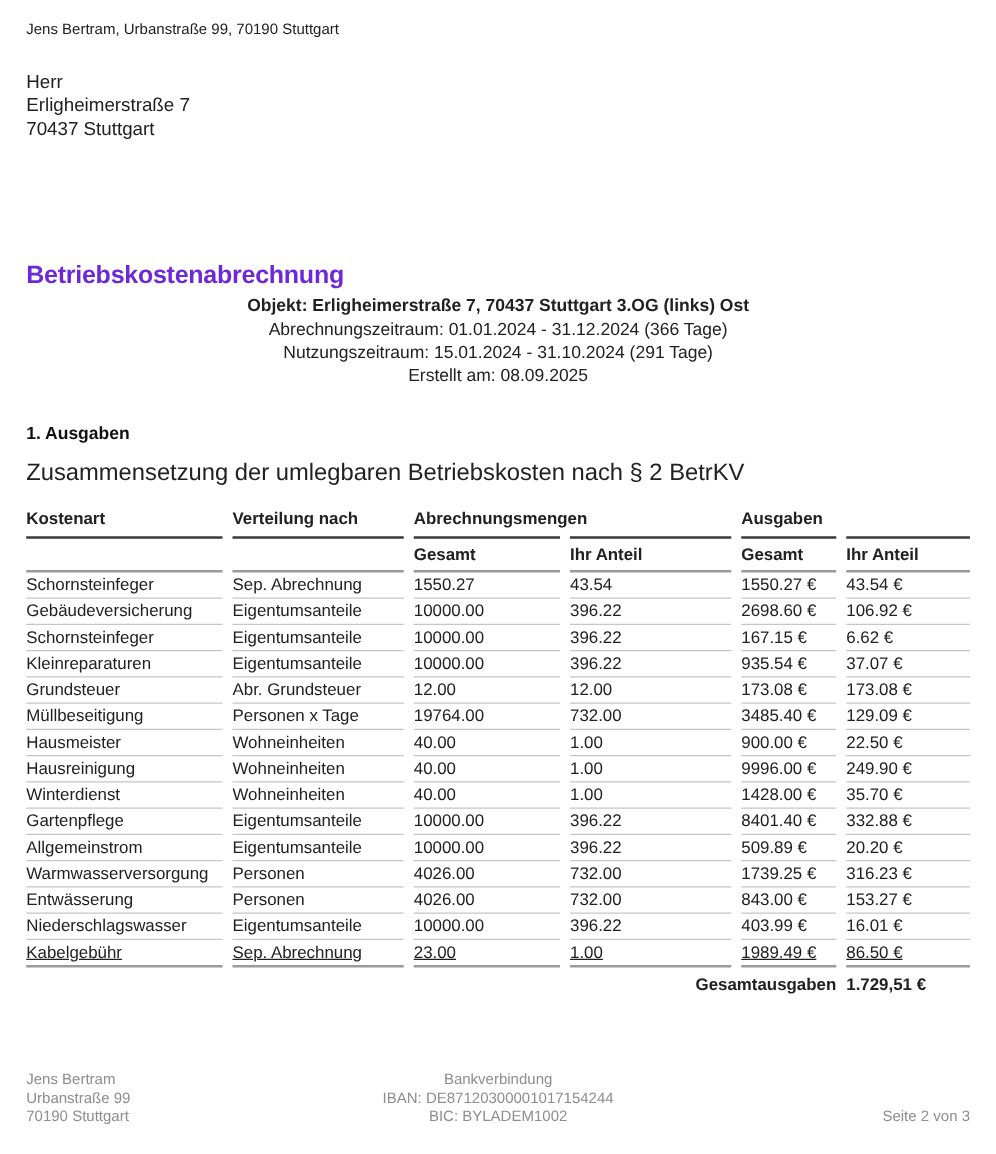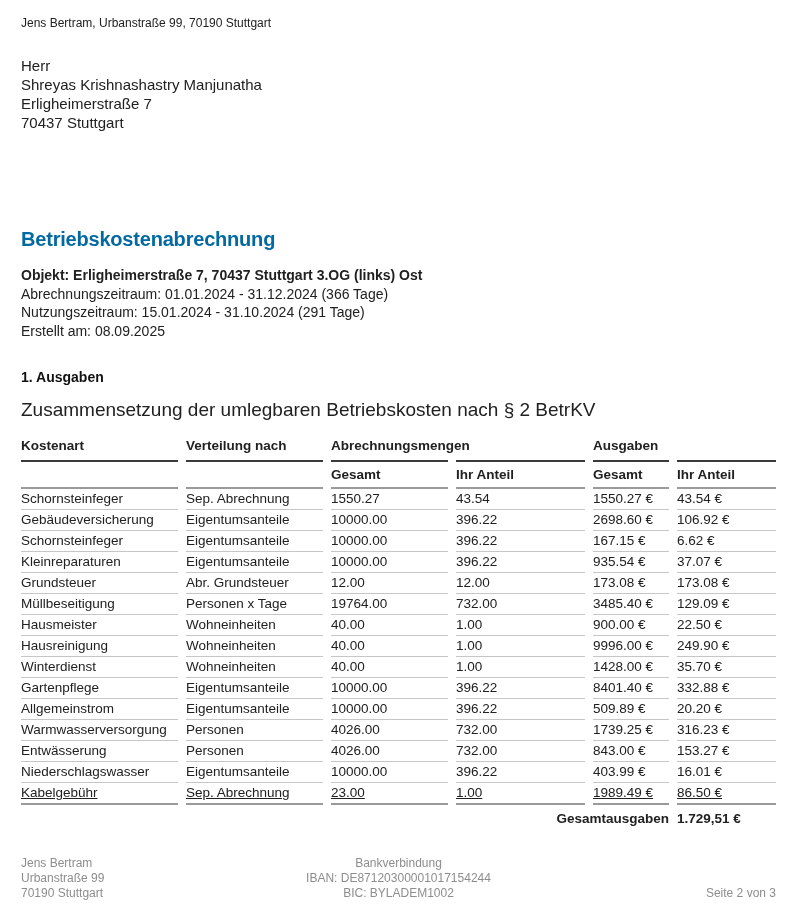--- a/index.html
+++ b/index.html
@@ -12,25 +12,25 @@
     overflow: hidden;
   }
   .page { padding: 16px 21px 0 21px; }
 
   .sender { font-size: 12px; line-height: 14px; }
 
   .recipient { margin-top: 26px; font-size: 15px; line-height: 19px; }
 
   .doc-title {
     margin: 96px 0 0 0;
-    font-size: 20px; font-weight: bold; color: #0369a1;
+    font-size: 20px; font-weight: bold; color: #6d28d9;
     letter-spacing: -0.2px;
   }
 
-  .meta { margin-top: 15px; text-align: left; font-size: 14px; line-height: 18.5px; }
+  .meta { margin-top: 3px; text-align: center; font-size: 14px; line-height: 18.5px; }
   .meta-object { font-weight: bold; }
 
   .section-heading { margin: 29px 0 0 0; font-size: 14px; font-weight: bold; color: #111; }
   .subtitle { margin-top: 14px; font-size: 19px; }
 
   table.costs {
     margin: 16px -8px 0 -8px;
     border-collapse: separate;
     border-spacing: 8px 0;
     table-layout: fixed;
@@ -81,21 +81,20 @@
 </style>
 </head>
 <body style="--text: #212121; --muted: #8d8d8d; --rule-dark: #3b3b3b; --rule-medium: #9a9a9a; --rule-light: #c6c6c6;">
 
 <div class="page">
 
   <div class="sender">Jens Bertram, Urbanstraße 99, 70190 Stuttgart</div>
 
   <div class="recipient">
     <div>Herr</div>
-    <div>Shreyas Krishnashastry Manjunatha</div>
     <div>Erligheimerstraße 7</div>
     <div>70437 Stuttgart</div>
   </div>
 
   <h1 class="doc-title">Betriebskostenabrechnung</h1>
 
   <div class="meta">
     <div class="meta-object">Objekt: Erligheimerstraße 7, 70437 Stuttgart 3.OG (links) Ost</div>
     <div>Abrechnungszeitraum: 01.01.2024 - 31.12.2024 (366 Tage)</div>
     <div>Nutzungszeitraum: 15.01.2024 - 31.10.2024 (291 Tage)</div>

